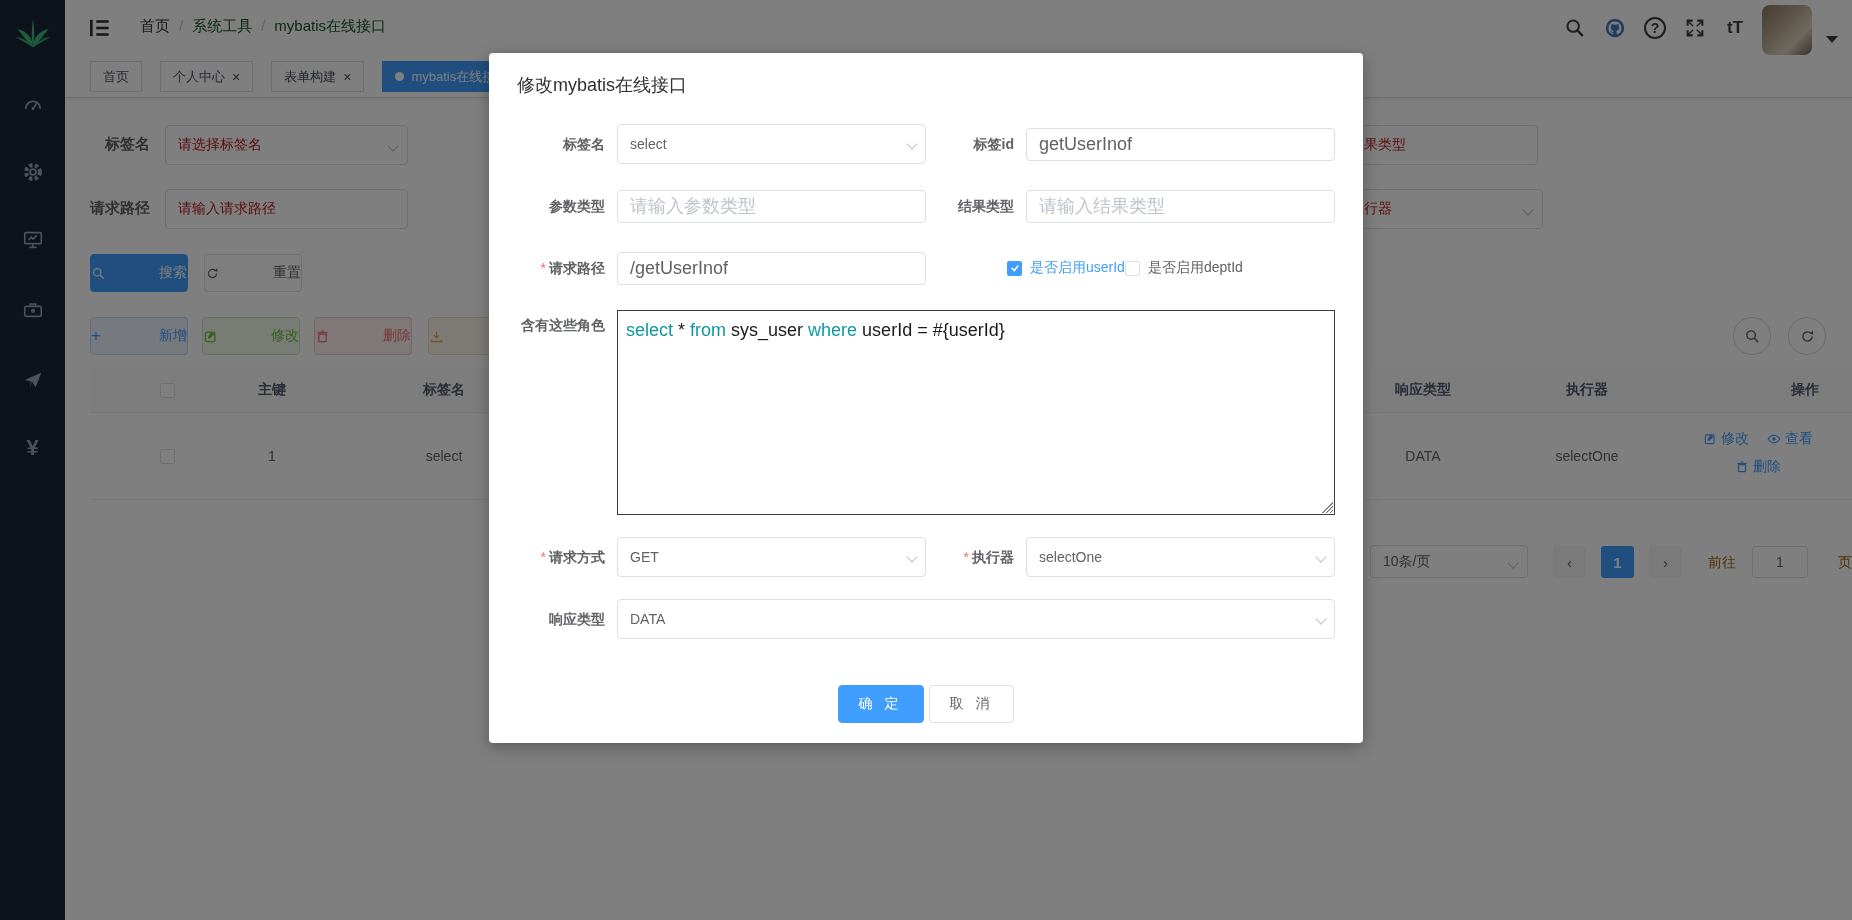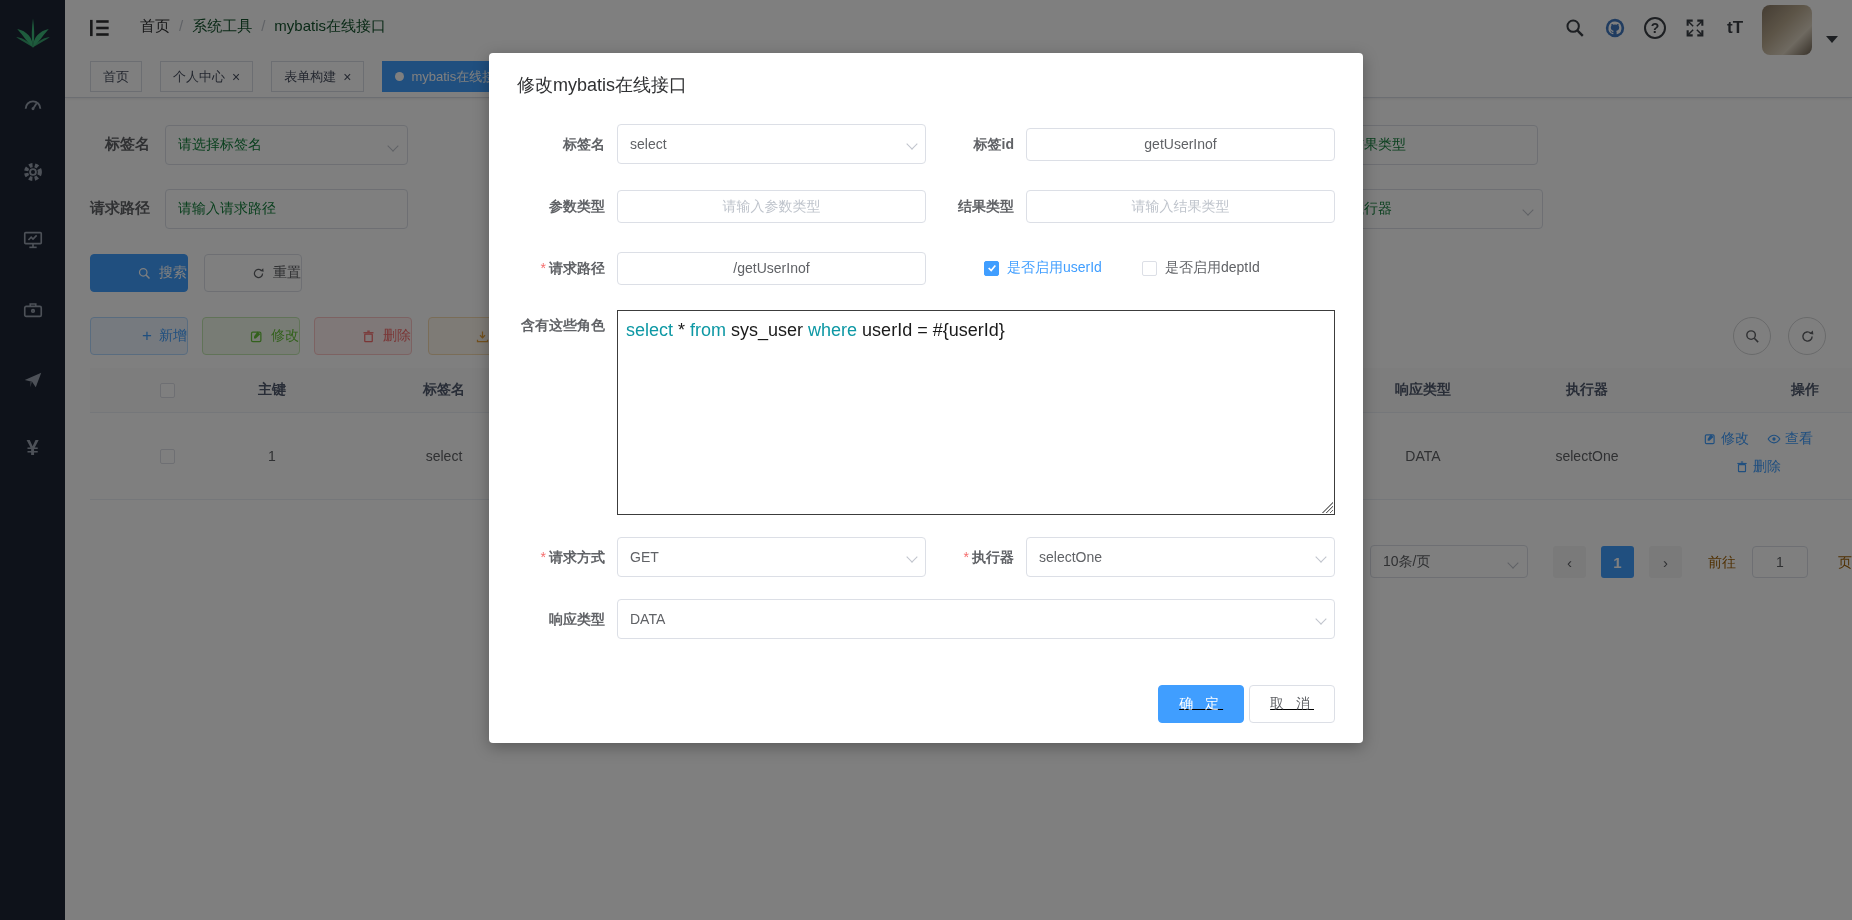--- a/index.html
+++ b/index.html
@@ -32,23 +32,23 @@
   .tabbar { position:absolute; left:65px; top:56px; width:1787px; height:42px; background:#fff; border-bottom:1px solid #d8dce5; box-shadow:0 1px 3px rgba(0,0,0,.08); z-index:4; display:flex; align-items:center; padding-left:25px; gap:18px; }
   .tab { height:31px; border:1px solid #d8dce5; background:#fff; color:#495060; font-size:13px; display:flex; align-items:center; padding:0 12px; gap:7px; cursor:pointer; }
   .tab-close { font-size:14px; color:#495060; }
   .tab.active { background:#409eff; border-color:#409eff; color:#fff; width:150px; }
   .tab-dot { width:9px; height:9px; border-radius:50%; background:#fff; flex:none; }
 
   
   .content { position:absolute; left:65px; top:99px; width:1787px; height:821px; background:#fff; }
   .flabel { position:absolute; font-size:15px; font-weight:bold; color:#606266; }
   .finput { position:absolute; height:40px; border:1px solid #dcdfe6; border-radius:4px; background:#fff; display:flex; align-items:center; padding:0 12px; font-size:14px; color:#606266; }
-  .placeholder { color:#15803d; }
+  .placeholder { color:#b91c1c; }
   .sel-caret { position:absolute; right:10px; top:16px; width:8px; height:8px; border-right:1px solid #c0c4cc; border-bottom:1px solid #c0c4cc; transform:rotate(45deg); }
-  .btn { position:absolute; height:38px; border-radius:4px; font-size:14px; display:flex; align-items:center; justify-content:flex-end; gap:7px; cursor:pointer; }
+  .btn { position:absolute; height:38px; border-radius:4px; font-size:14px; display:flex; align-items:center; justify-content:space-between; gap:7px; cursor:pointer; }
   .btn svg { width:15px; height:15px; }
   .btn-primary { background:#409eff; border:1px solid #409eff; color:#fff; }
   .btn-plain { background:#fff; border:1px solid #dcdfe6; color:#606266; }
   .btn-add { background:#ecf5ff; border:1px solid #b3d8ff; color:#409eff; }
   .btn-edit { background:#f0f9eb; border:1px solid #c2e7b0; color:#67c23a; }
   .btn-del { background:#fef0f0; border:1px solid #fbc4c4; color:#f56c6c; }
   .btn-exp { background:#fdf6ec; border:1px solid #f5dab1; color:#e6a23c; }
   .circle-btn { position:absolute; width:38px; height:38px; border:1px solid #d3d4d6; border-radius:50%; background:#fff; color:#606266; display:flex; align-items:center; justify-content:center; cursor:pointer; }
   .circle-btn svg { width:17px; height:17px; }
 
@@ -69,35 +69,35 @@
   
   .overlay { position:absolute; inset:0; background:rgba(0,0,0,.5); z-index:50; }
   .modal { position:absolute; left:489px; top:53px; width:874px; z-index:60; background:#fff; border-radius:4px; box-shadow:0 4px 16px rgba(0,0,0,.3); padding:20px 28px 20px; }
   .modal-title { font-size:18px; color:#303133; line-height:25px; margin-bottom:26px; }
   .modal-close { position:absolute; right:24px; top:20px; font-size:20px; color:#909399; cursor:pointer; }
   .mrow { display:flex; align-items:center; margin-bottom:22px; }
   .mlabel { width:88px; flex:none; text-align:right; font-size:14px; font-weight:bold; color:#606266; margin-right:12px; line-height:40px; white-space:nowrap; }
   .req { color:#f56c6c; margin-right:3px; font-weight:normal; }
   .mfield { width:309px; flex:none; position:relative; }
   .mfull { width:718px; flex:none; position:relative; }
-  .minput { width:100%; height:33px; border:1px solid #dcdfe6; border-radius:4px; padding:0 12px; font-size:14px; color:#606266; outline:none; font-family:inherit;text-align:center; }
+  .minput { width:100%; height:33px; border:1px solid #dcdfe6; border-radius:4px; padding:0 12px; font-size:18px; color:#606266; outline:none; font-family:inherit; }
   .minput::placeholder { color:#bfc4cc; }
   .mselect { width:100%; height:40px; border:1px solid #dcdfe6; border-radius:4px; padding:0 28px 0 12px; font-size:14px; color:#606266; display:flex; align-items:center; background:#fff; cursor:pointer; }
-  .chk-group { display:flex; align-items:center; gap:40px; margin-left:58px; }
+  .chk-group { display:flex; align-items:center; margin-left:81px; }
   .chk { display:flex; align-items:center; gap:8px; cursor:pointer; }
   .chk-box { width:15px; height:15px; border:1px solid #dcdfe6; border-radius:2px; background:#fff; display:flex; align-items:center; justify-content:center; }
   .chk-box.checked { background:#409eff; border-color:#409eff; }
   .chk-box svg { width:10px; height:10px; }
   .chk-label { font-size:14px; color:#606266; }
   .chk-label.on { color:#409eff; }
   .sqlbox { width:100%; height:205px; border:1px solid #3c3c3c; background:#fff; padding:6px 8px; font-size:18px; line-height:26px; color:#1a1a1a; position:relative; resize:both; overflow:auto; }
   .sql-kw { color:#0d98a4; }
   .sql-resize { position:absolute; right:1px; bottom:1px; width:11px; height:11px;
      background:linear-gradient(135deg,transparent 50%,#888 50%,#888 57%,transparent 57%,transparent 70%,#888 70%,#888 77%,transparent 77%); }
-  .mfooter { display:flex; justify-content:flex-end; gap:5px; margin-top:46px;text-decoration:underline; }
+  .mfooter { display:flex; justify-content:center; gap:5px; margin-top:46px; }
   .mbtn { height:38px; padding:0 20px; border-radius:4px; font-size:14px; display:flex; align-items:center; justify-content:center; cursor:pointer; letter-spacing:4px; }
   .mbtn.ok { background:#409eff; border:1px solid #409eff; color:#fff; }
   .mbtn.cancel { background:#fff; border:1px solid #dcdfe6; color:#606266; }
 </style>
 </head>
 <body>
 
 <div class="page">
 
   <div class="sidebar">

